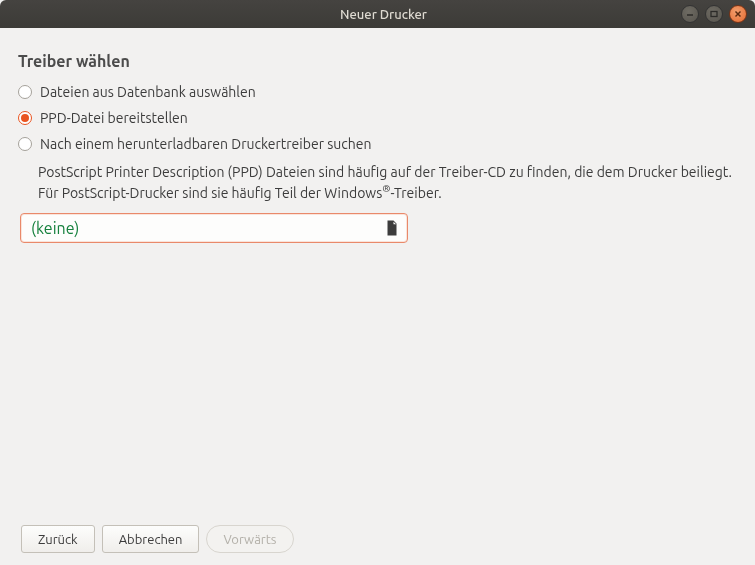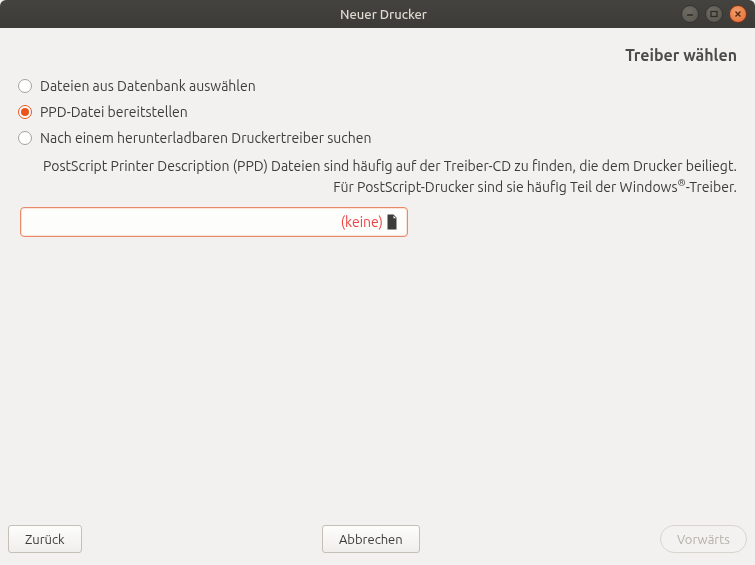--- a/index.html
+++ b/index.html
@@ -50,24 +50,23 @@
     background: radial-gradient(circle at 40% 35%, #6e6b63, #57544d);
     color: #2c2b28;
     border: 1px solid #333;
   }
   .win-close {
     background: radial-gradient(circle at 40% 35%, #f29e6d, #e46a30);
     color: #5a2a10;
     border: 1px solid #7a3315;
   }
   .content {
-    padding: 18px 18px 0 18px;
+    padding: 24px 18px 0 18px;
     height: calc(100% - 28px - 52px);
     overflow: hidden;
-    text-align: right;
   }
   .heading {
     font-size: 16px;
     font-weight: bold;
     color: #4c4c4c;
     margin-bottom: 14px;
   }
   .radio-row {
     display: flex;
     align-items: center;
@@ -112,37 +111,36 @@
     border-radius: 4px;
     background: #fdfdfc;
     box-shadow: 0 0 0 1px rgba(233,84,32,0.15) inset;
     display: flex;
     align-items: center;
     padding: 0 6px 0 10px;
     cursor: pointer;
   }
   .file-picker-text {
     flex: 1;
-    font-size: 14px;
-    color: #ef4444;
-    margin-left: 34px;
+    font-size: 16px;
+    color: #15803d;
   }
   .file-picker-icon {
     width: 18px;
     height: 18px;
     color: #3c3c3c;
   }
   .footer {
     height: 52px;
     border-top: none;
     display: flex;
-    justify-content: space-between;
+    justify-content: flex-start;
     align-items: center;
     gap: 7px;
-    padding: 0 8px;
+    padding: 0 21px;
   }
   .btn {
     height: 28px;
     padding: 0 16px;
     border: 1px solid #c4c0b8;
     border-radius: 3px;
     background: linear-gradient(to bottom, #fdfdfc, #f0eeeb);
     font-size: 13px;
     color: #3c3c3c;
     cursor: pointer;

